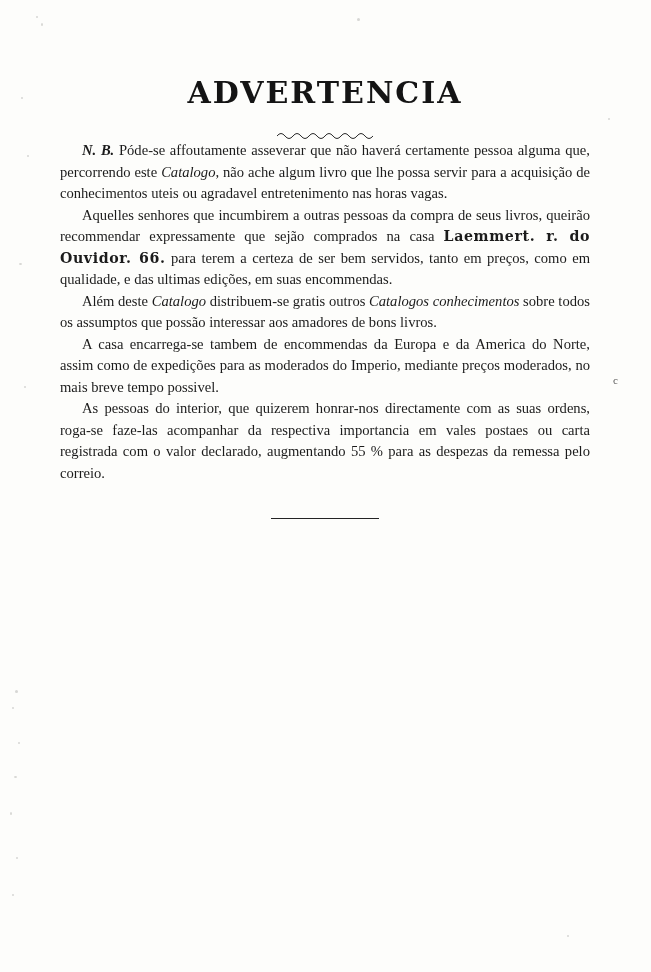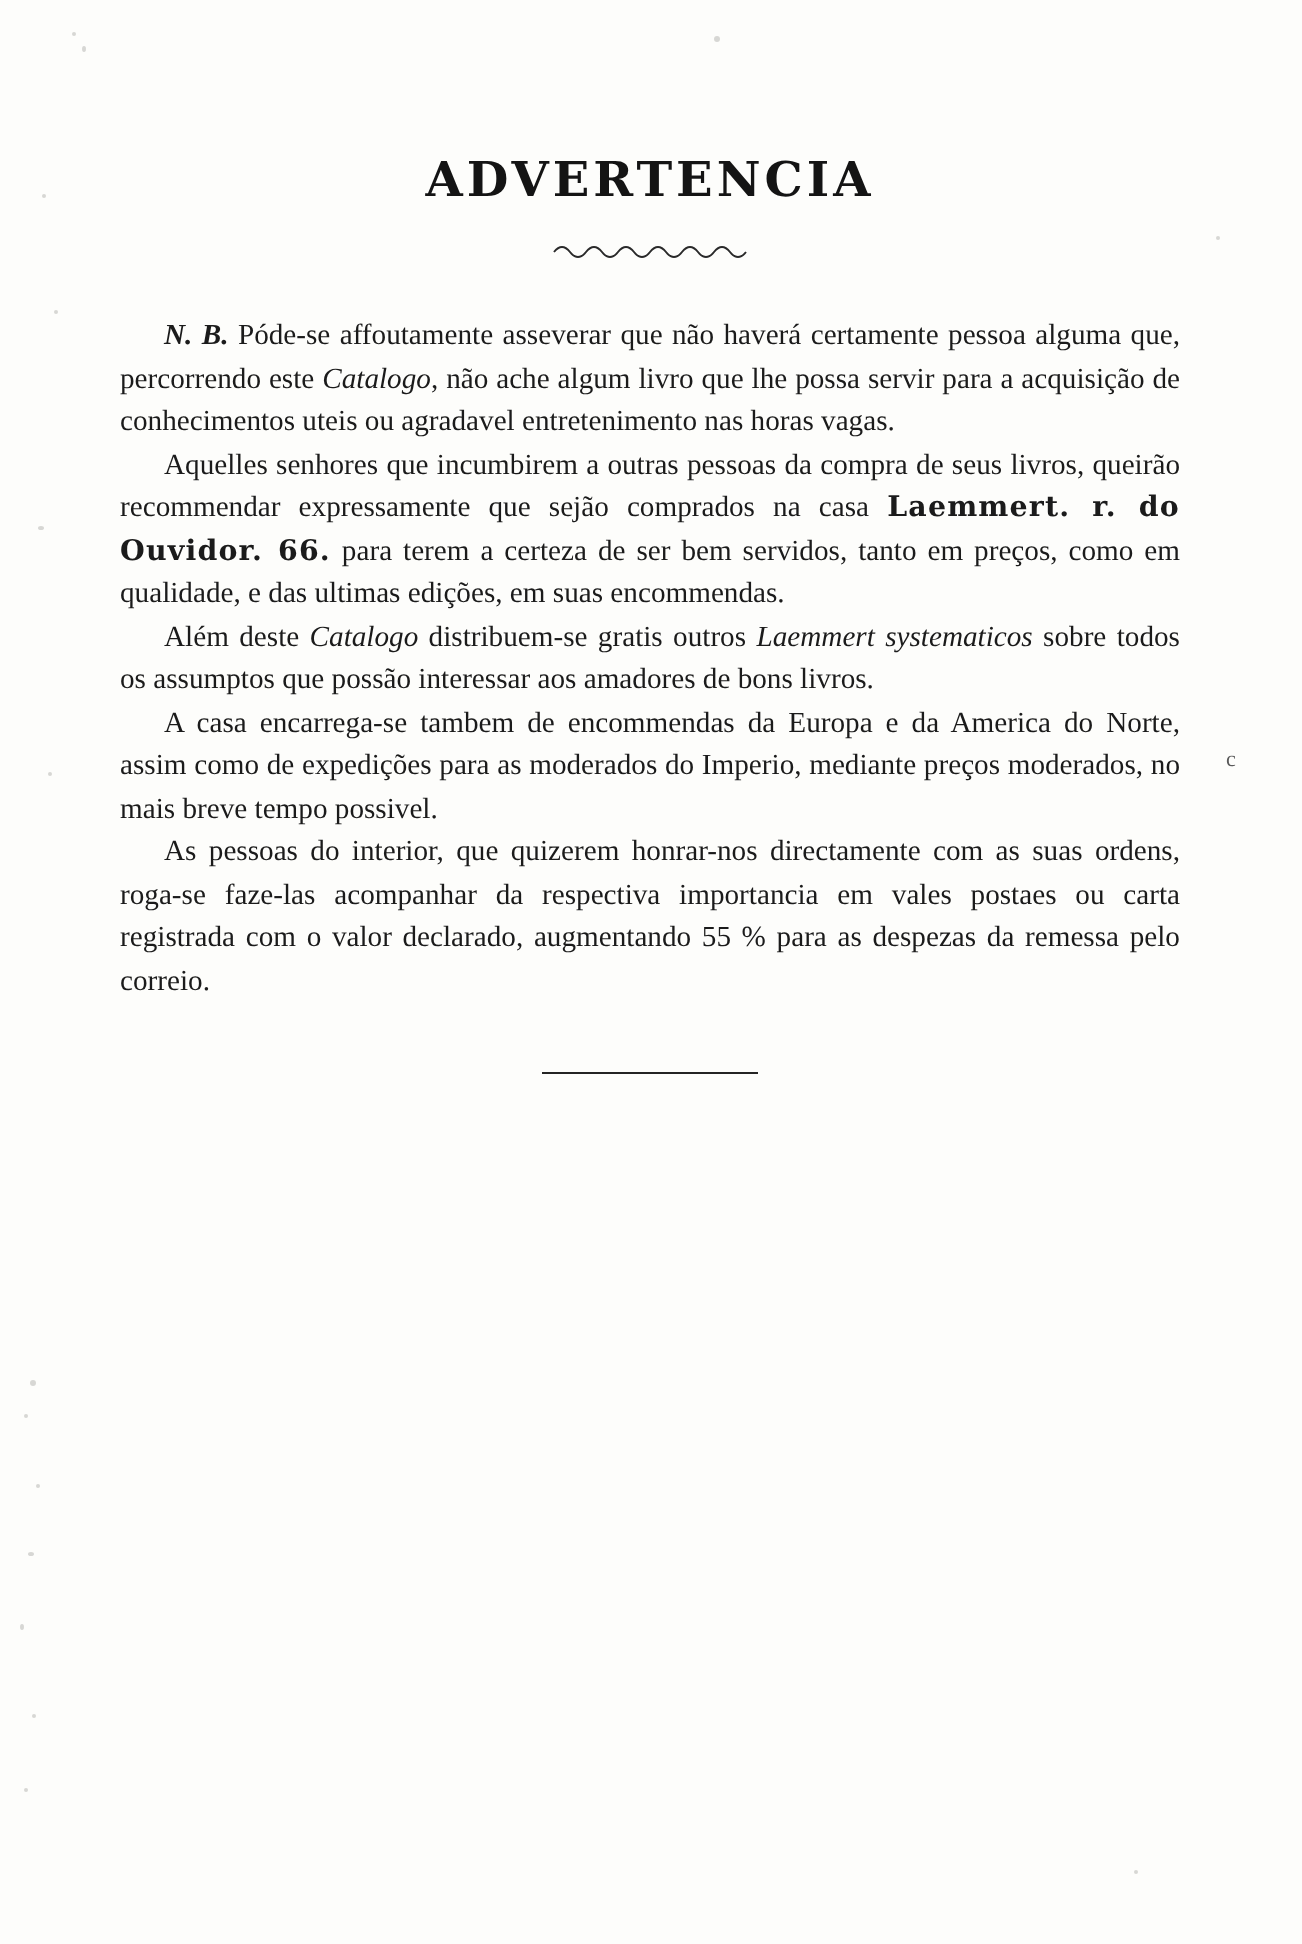--- a/index.html
+++ b/index.html
@@ -36,35 +36,34 @@
     position: absolute;
     left: 60px;
     top: 0;
     width: 530px;
   }
 
   .doc-title {
     text-align: center;
     font-family: "DejaVu Serif", serif;
     font-weight: bold;
-    font-size: 24px;
+    font-size: 30px;
     letter-spacing: 2px;
     margin-top: 75px;
     color: #141414;
   }
 
   .rule-wave {
     width: 100px;
     margin: 16px auto 0 auto;
     height: 10px;
     display: block;
   }
 
   .body-text {
-    margin-top: 28px;
     font-size: 14.6px;
     line-height: 21.5px;
     text-align: justify;
     color: #1b1b1b;
   }
 
   .body-text p {
     margin: 0;
     text-indent: 22px;
   }
@@ -139,21 +138,21 @@
       </p>
 
       <p>
         Aquelles senhores que incumbirem a outras pessoas da compra de seus livros, queirão recommendar expressamente que sejão comprados na casa
         <span class="firm">Laemmert. r. do Ouvidor. 66.</span>
         para terem a certeza de ser bem servidos, tanto em preços, como em qualidade, e das ultimas edições, em suas encommendas.
       </p>
 
       <p>
         Além deste <em class="it">Catalogo</em> distribuem-se gratis outros
-        <em class="it">Laemmert systematicos</em>
+        <em class="it">Catalogos conhecimentos</em>
         sobre todos os assumptos que possão interessar aos amadores de bons livros.
       </p>
 
       <p>A casa encarrega-se tambem de encommendas da Europa e da America do Norte, assim como de expedições para as moderados do Imperio, mediante preços moderados, no mais breve tempo possivel.</p>
 
       <p>
         As pessoas do interior, que quizerem honrar-nos directamente com as suas ordens, roga-se faze-las acompanhar da respectiva importancia em vales postaes ou carta registrada com o valor declarado, augmentando
         <span>55 %</span>
         para as despezas da remessa pelo correio.
       </p>

